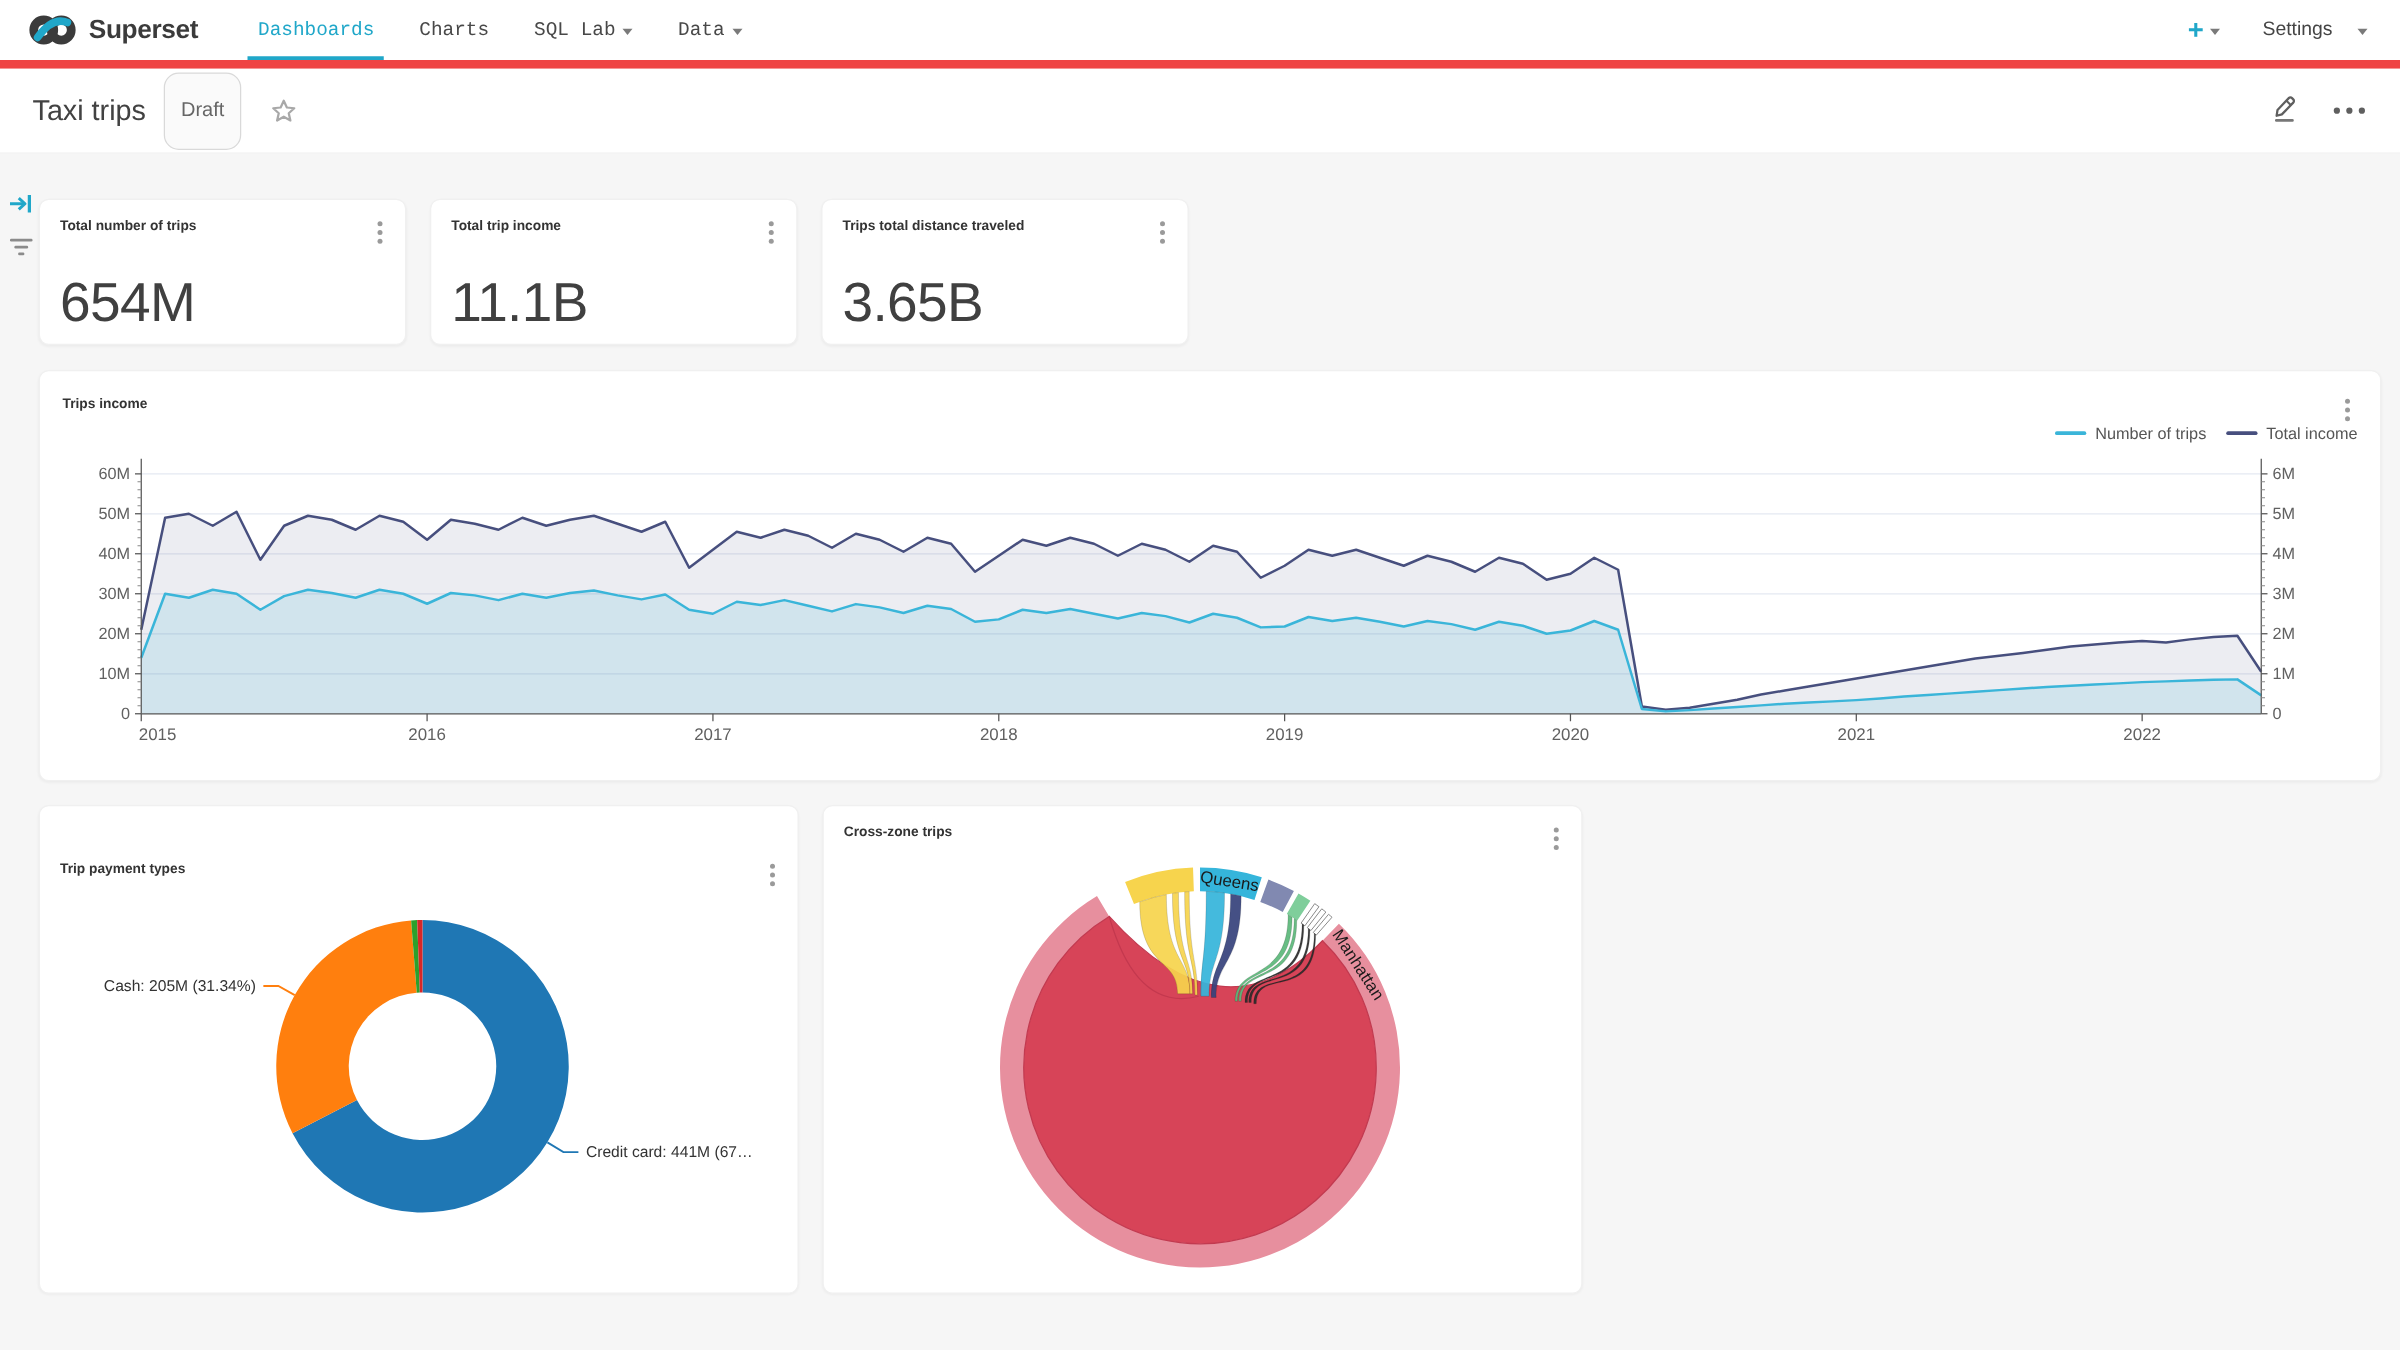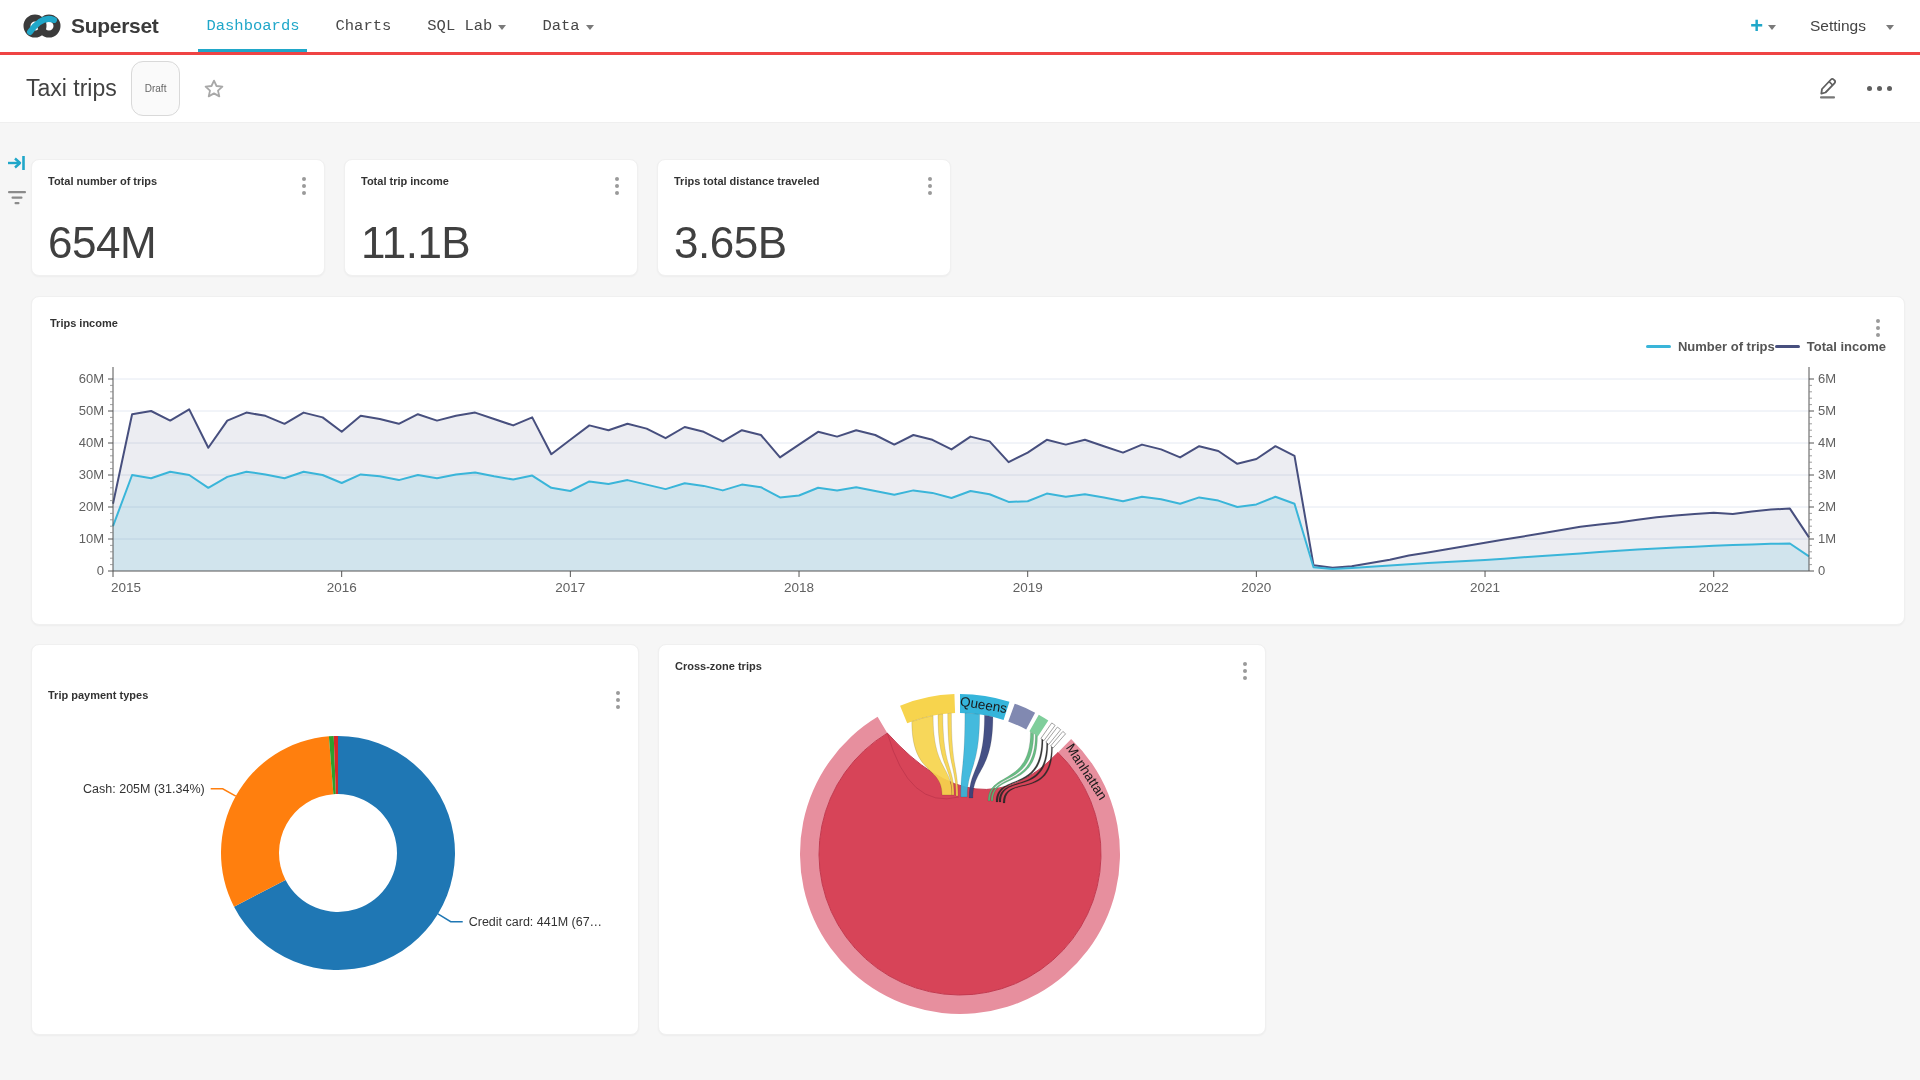--- a/index.html
+++ b/index.html
@@ -1,41 +1,41 @@
 <!DOCTYPE html>
 <html><head>
 <meta charset="utf-8">
 <style>
   * { margin:0; padding:0; box-sizing:border-box; }
   html,body { width:1920px; height:1080px; overflow:hidden;
     font-family:"Liberation Sans", sans-serif; background:#fff; color:#333; }
 
   
-  .navbar { height:55px; background:#fff; border-bottom:3px solid #ef4444;
+  .navbar { height:55px; background:#fff; border-bottom:7px solid #ef4444;
     display:flex; align-items:stretch; justify-content:space-between; padding:0 26px 0 22px; }
   .nav-left { display:flex; align-items:stretch; }
   .brand { display:flex; align-items:center; gap:9px; margin-right:30px; }
   .brand-name { font-size:21px; font-weight:bold; color:#3b3b3b; letter-spacing:-0.3px; }
   .nav-items { display:flex; align-items:stretch;font-family:Liberation Mono, monospace; }
   .nav-item { display:flex; align-items:center; gap:6px; padding:0 18px; font-size:15.5px;
     color:#484848; position:relative; cursor:pointer; }
   .nav-item.active { color:#20a7c9; }
   .nav-item.active::after { content:""; position:absolute; left:10px; right:10px; bottom:0;
     height:3px; background:#20a7c9; }
   .caret { width:0; height:0; border-left:4px solid transparent; border-right:4px solid transparent;
     border-top:5px solid #7a7a7a; display:inline-block; margin-top:2px; }
   .nav-right { display:flex; align-items:center; gap:34px; }
   .plus-btn { color:#20a7c9; font-size:22px; font-weight:bold; display:flex; align-items:center; gap:5px; cursor:pointer; }
   .settings-btn { font-size:15.5px; color:#444; display:flex; align-items:center; gap:20px; cursor:pointer; }
 
   
   .page-header { height:68px; background:#fff; border-bottom:1px solid #efefef;
     display:flex; align-items:center; padding:0 28px 0 26px; }
   .page-title { font-size:23px; font-weight:500; color:#424242; }
-  .badge { margin-left:14px; font-size:10px; color:#666; background:#fafafa;
+  .badge { margin-left:14px; font-size:16px; color:#666; background:#fafafa;
     border:1px solid #d9d9d9; border-radius:12px; padding:21px 13px; }
   .fav-star { margin-left:22px; display:flex; align-items:center; cursor:pointer; }
   .header-actions { margin-left:auto; display:flex; align-items:center; gap:26px; }
   .dots-h { display:flex; gap:5px; cursor:pointer; }
   .dots-h i { width:5px; height:5px; border-radius:50%; background:#5f5f5f; }
 
   
   .content { position:relative; height:957px; background:#f6f6f6; padding:36px 15px 0 31px; }
   .filter-rail { position:absolute; left:5px; top:30px; width:24px; display:flex;
     flex-direction:column; align-items:center; gap:16px; }
@@ -43,21 +43,21 @@
     box-shadow:0 1px 2px rgba(0,0,0,0.04); position:relative; }
   .kpi-row { display:flex; gap:19px; }
   .kpi-card { width:294px; height:117px; padding:15px 16px; }
   .card-title-row { display:flex; justify-content:space-between; align-items:flex-start; }
   .card-title { font-size:11px; font-weight:bold; color:#333; }
   .dots-v { display:flex; flex-direction:column; gap:3px; padding:2px; cursor:pointer; }
   .dots-v i { width:4px; height:4px; border-radius:50%; background:#9a9a9a; }
   .kpi-value { font-size:44px; font-weight:400; color:#404040; margin-top:21px; letter-spacing:-0.5px; }
 
   .chart-card { margin-top:20px; width:1874px; height:329px; padding:20px 22px 0 18px; }
-  .legend { position:absolute; top:42px; right:18px; display:flex; align-items:center;font-weight:bold; }
+  .legend { position:absolute; top:42px; right:18px; display:flex; gap:16px; align-items:center; }
   .legend-item { display:flex; align-items:center; gap:7px; font-size:13px; color:#555; cursor:pointer; }
   .legend-swatch { width:25px; height:3px; border-radius:2px; }
   #line-chart { position:absolute; left:0; top:20px; }
 
   .row3 { margin-top:19px; display:flex; gap:19px; }
   .half-card { width:608px; height:391px; padding:15px 16px; }
   .half-card svg { position:absolute; left:0; top:0; }
 
   text { font-family:"Liberation Sans", sans-serif; }
 </style>

